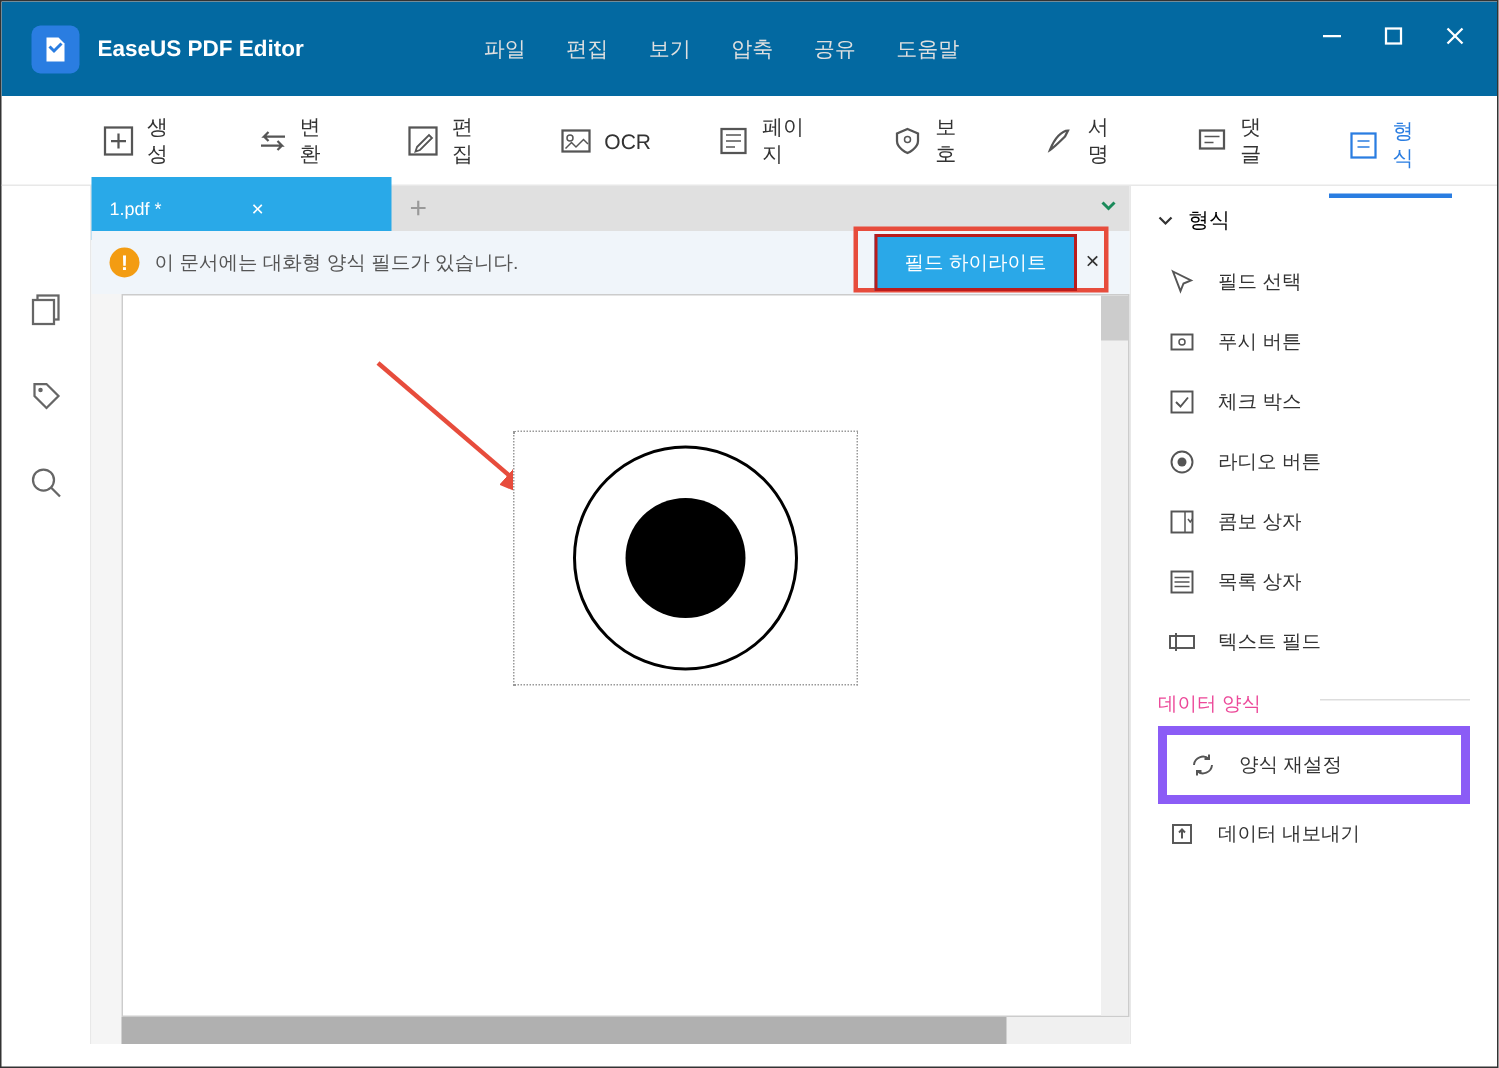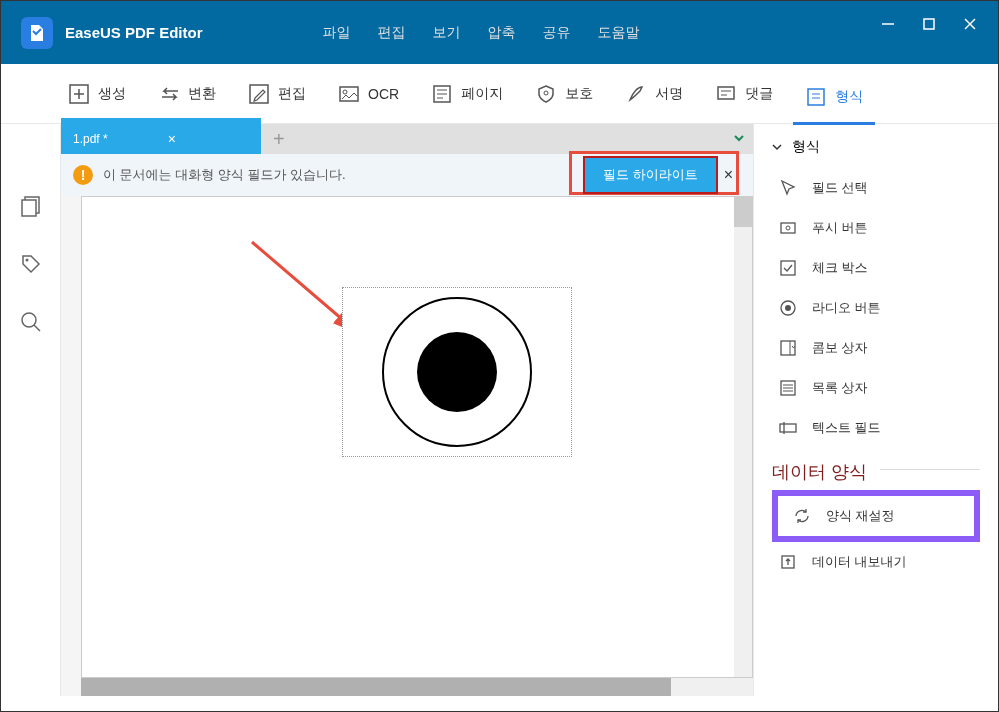--- a/index.html
+++ b/index.html
@@ -5,21 +5,21 @@
 *{box-sizing:border-box;margin:0;padding:0;font-family:"Malgun Gothic",sans-serif}
 body{background:#fff;width:999px;height:712px;overflow:hidden;border:1px solid #333}
 .title-bar{background:#0369a1;height:63px;display:flex;align-items:center;color:#fff;padding:0 20px;position:relative}
 .logo{display:flex;align-items:center;gap:12px}
 .logo-icon{width:32px;height:32px;background:#2a7de1;border-radius:6px;display:flex;align-items:center;justify-content:center}
 .app-title{font-size:15px;font-weight:bold}
 .menu-bar{display:flex;gap:27px;margin-left:120px}
 .menu-item{font-size:14px;cursor:pointer;color:#e0e0e0}
 .win-controls{position:absolute;right:20px;top:15px;display:flex;gap:25px}
 .win-btn{width:16px;height:16px;cursor:pointer;display:flex;align-items:center;justify-content:center;color:#fff}
-.toolbar{height:60px;display:flex;align-items:center;padding:0 30px 0 55px;gap:8px;border-bottom:1px solid #e8e8e8}
+.toolbar{height:60px;display:flex;align-items:center;padding:0 30px 0 55px;gap:20px;border-bottom:1px solid #e8e8e8}
 .tool-btn{display:flex;align-items:center;gap:8px;padding:6px 12px;cursor:pointer;font-size:14px;color:#333}
 .tool-btn.active{color:#2a7de1;border-bottom:3px solid #2a7de1;padding-bottom:14px;margin-bottom:-17px}
 .tool-icon{width:22px;height:22px;display:flex;align-items:center;justify-content:center}
 .main-area{display:flex;height:572px}
 .left-sidebar{width:60px;border-right:1px solid #e8e8e8;display:flex;flex-direction:column;align-items:center;padding-top:68px;gap:30px}
 .sidebar-icon{width:28px;height:28px;cursor:pointer;display:flex;align-items:center;justify-content:center;color:#666}
 .center-area{flex:1;display:flex;flex-direction:column;background:#f5f5f5;position:relative}
 .tab-bar{height:30px;background:#e0e0e0;display:flex;align-items:center}
 .tab{background:#29a9e8;color:#fff;height:42px;display:flex;align-items:center;padding:0 12px;font-size:12px;gap:60px;position:relative;width:200px}
 .tab-close{cursor:pointer;font-size:14px}
@@ -38,21 +38,21 @@
 .doc-hscroll-thumb{position:absolute;left:0;height:18px;width:590px;background:#b0b0b0}
 .radio-form{position:absolute;left:260px;top:90px;width:230px;height:170px;border:1px dotted #999;background:#fff;display:flex;align-items:center;justify-content:center}
 .radio-outer{width:150px;height:150px;border:2px solid #000;border-radius:50%;display:flex;align-items:center;justify-content:center}
 .radio-inner{width:80px;height:80px;background:#000;border-radius:50%}
 .arrow-svg{position:absolute;left:160px;top:35px;pointer-events:none}
 .right-panel{width:245px;border-left:1px solid #e8e8e8;padding:10px 0;overflow:auto}
 .panel-header{display:flex;align-items:center;padding:4px 18px 12px;gap:10px;font-size:14px}
 .panel-list{padding:0 10px}
 .panel-item{display:flex;align-items:center;gap:14px;padding:10px 14px;font-size:13px;color:#333;cursor:pointer}
 .panel-item-icon{width:20px;height:20px;display:flex;align-items:center;justify-content:center;color:#555}
-.panel-section{padding:12px 18px 6px;font-size:18px;color:#7f1d1d;position:relative}
+.panel-section{padding:12px 18px 6px;font-size:13px;color:#ec4899;position:relative}
 .panel-section::after{content:"";position:absolute;right:18px;top:50%;width:100px;height:1px;background:#ddd}
 .red-box-reset{border:6px solid #8b5cf6;margin:0 8px}
 </style>
 </head>
 <body>
 
 <div class="title-bar">
   <div class="logo">
     <div class="logo-icon">
       <svg width="20" height="20" viewBox="0 0 20 20">

